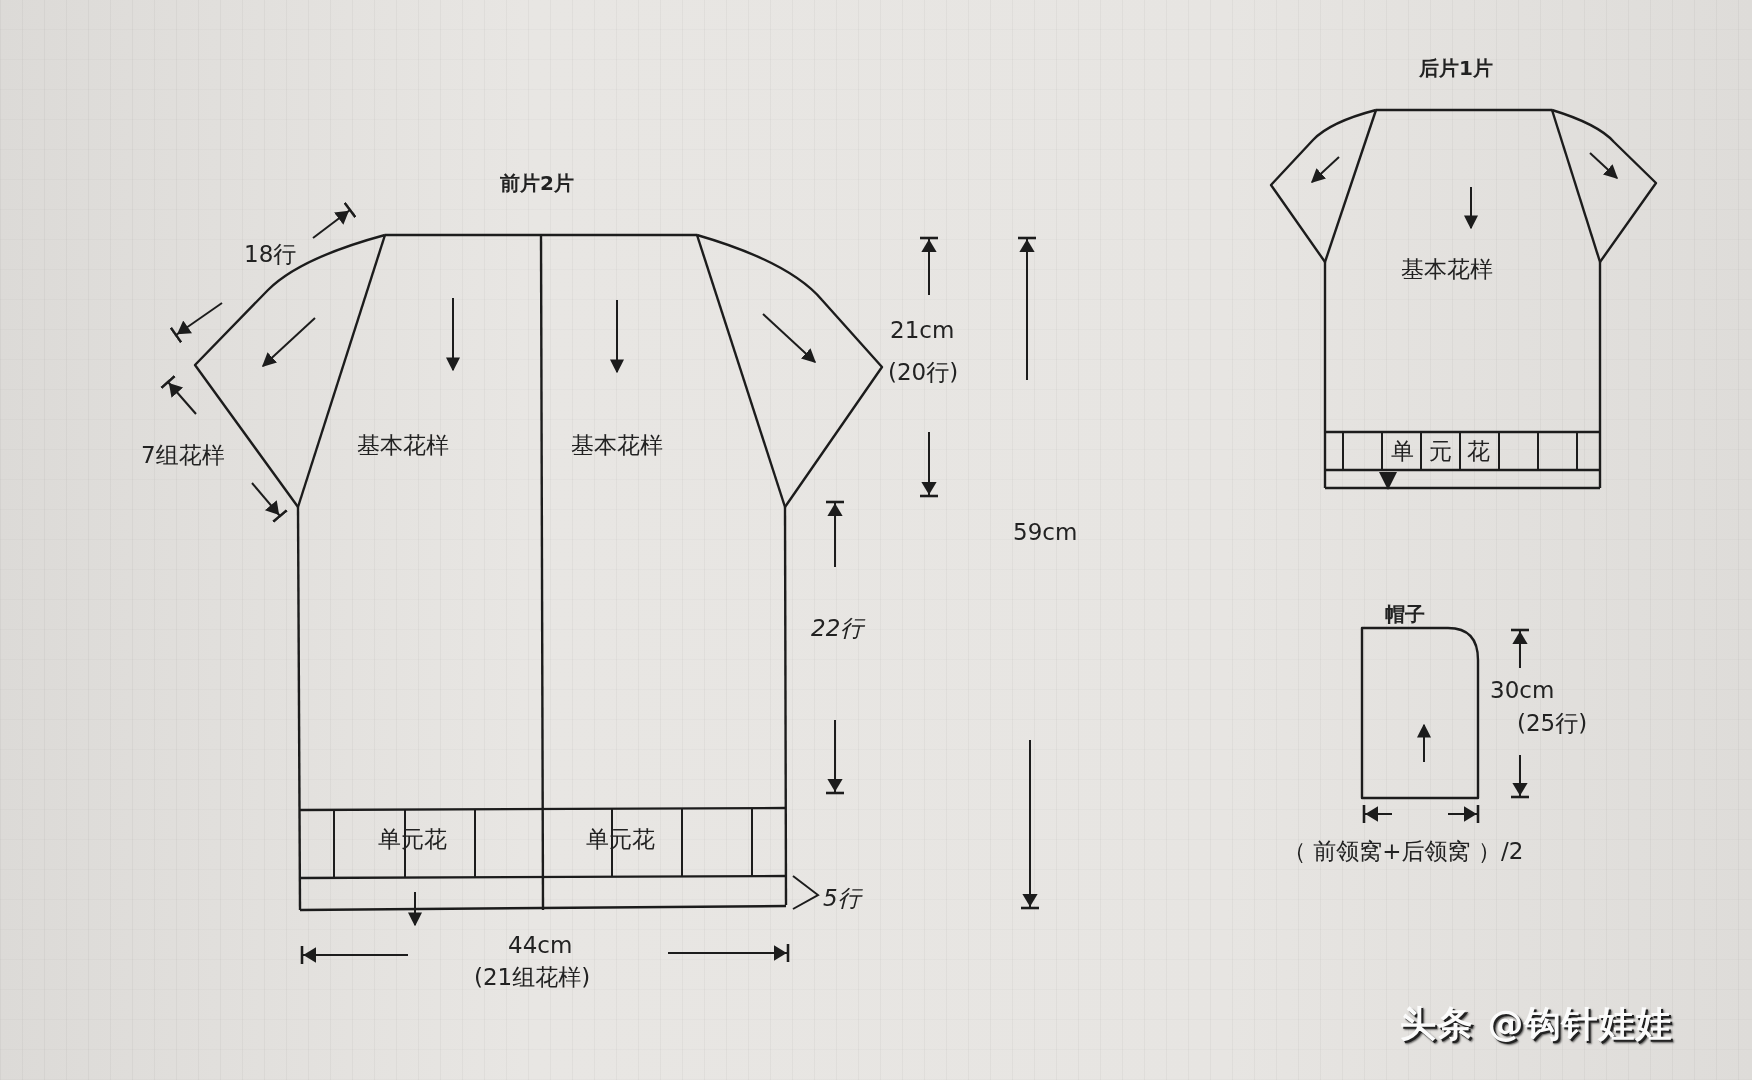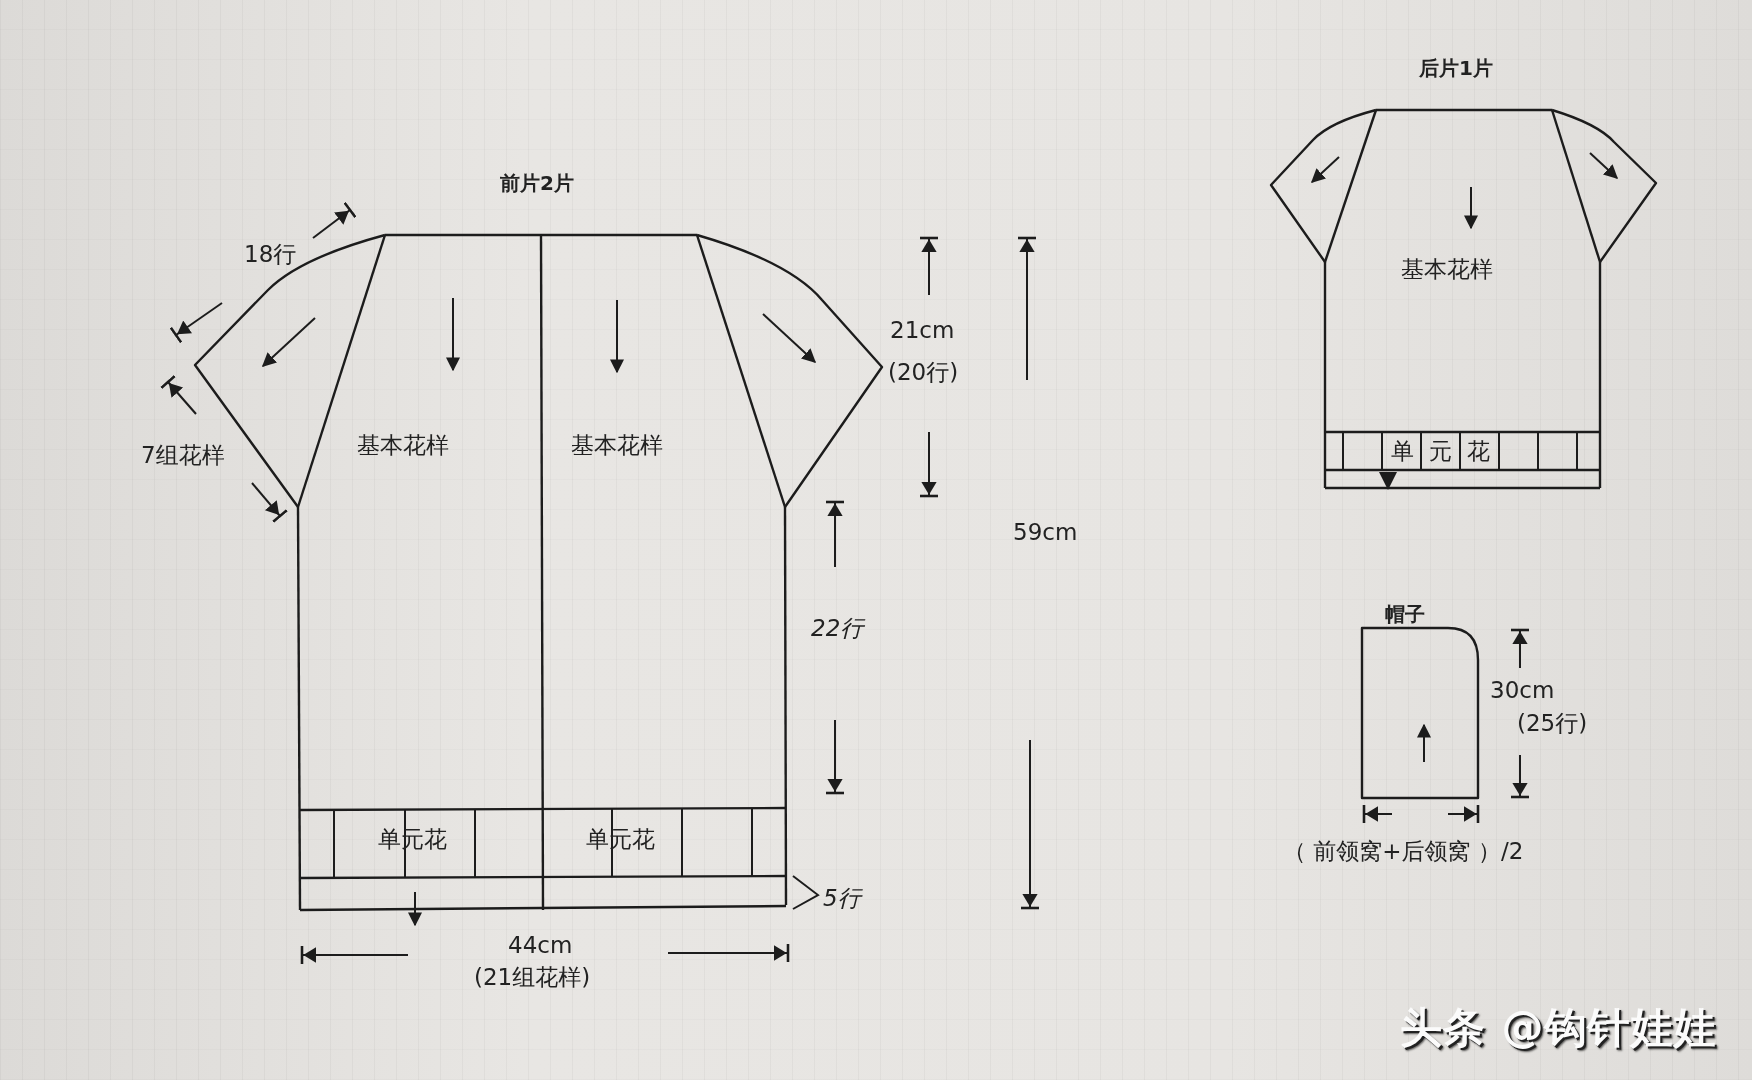--- a/index.html
+++ b/index.html
@@ -17,21 +17,21 @@
       linear-gradient(90deg, #dcdad7 0%, #e8e6e3 30%, #e7e5e2 70%, #dedcd9 100%);
   }
   svg { position:absolute; left:0; top:0; }
   .line { stroke:#1c1c1c; stroke-width:2.4; fill:none; stroke-linejoin:round; }
   .thin { stroke:#1c1c1c; stroke-width:2; fill:none; }
   .fillk { fill:#1c1c1c; stroke:none; }
   .lbl { position:absolute; color:#222; font-size:23px; white-space:nowrap; line-height:1; }
   .title { font-weight:bold; font-size:20px;text-align:right; }
   .wm {
     position:absolute; left:1400px; top:1000px;
-    font-size:42px; font-weight:bold; color:#fbfbfb;
+    font-size:36px; font-weight:bold; color:#fbfbfb;
     text-shadow:2px 2px 0 #222, 3px 3px 2px rgba(0,0,0,0.6);
     letter-spacing:1px;
   }
 </style>
 </head>
 <body>
 
 <div class="paper"></div>
 
 <svg width="1752" height="1080" viewBox="0 0 1752 1080">

